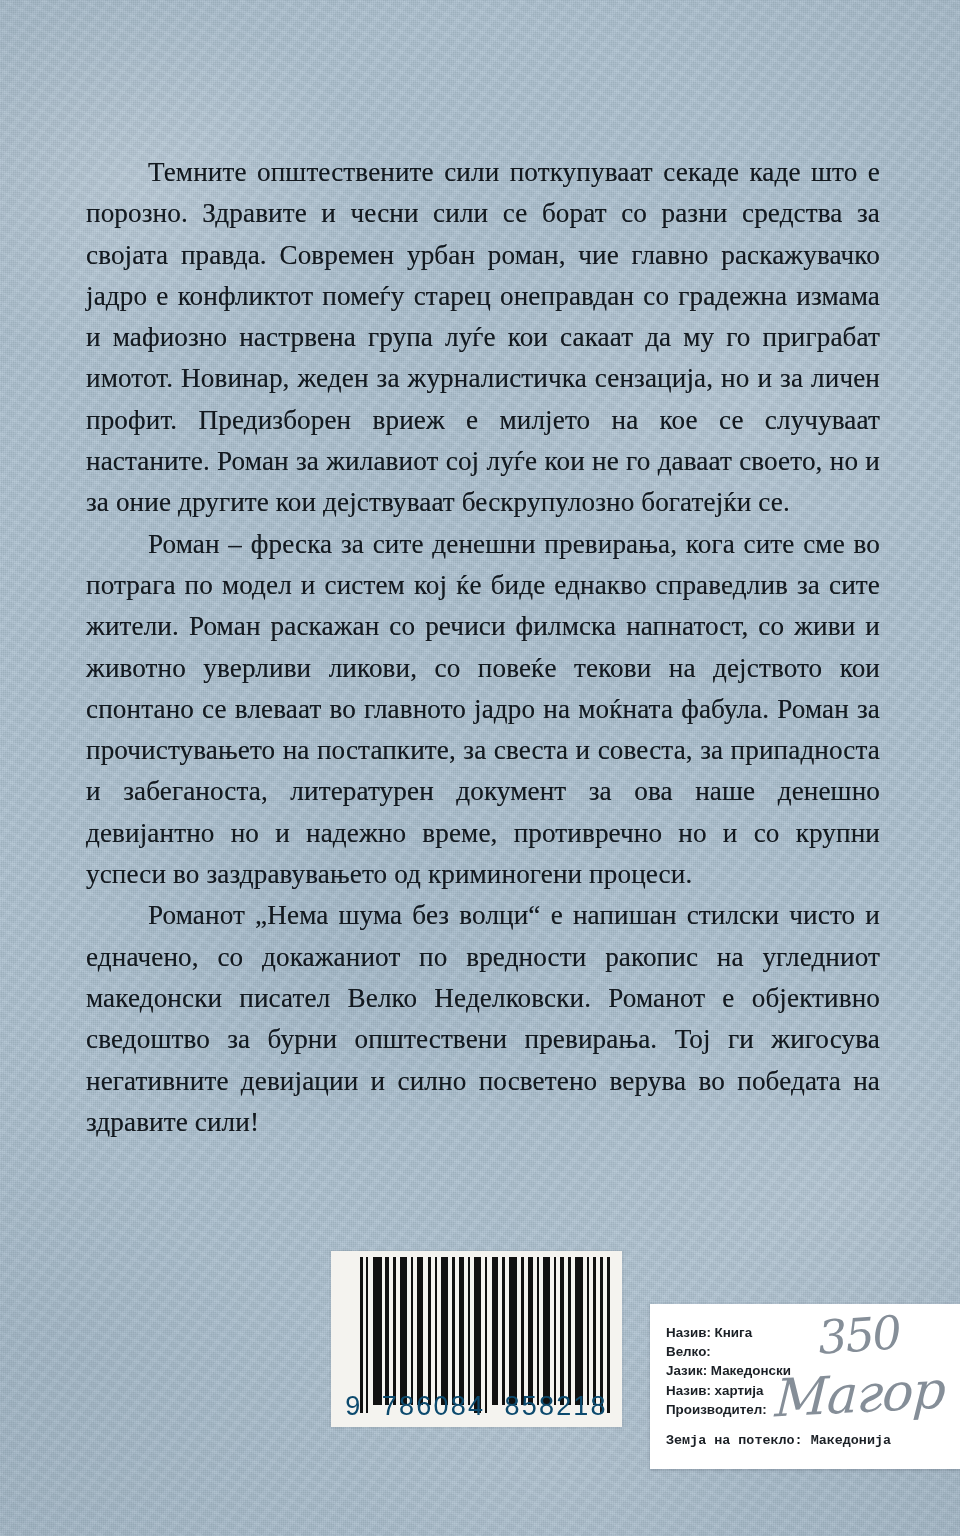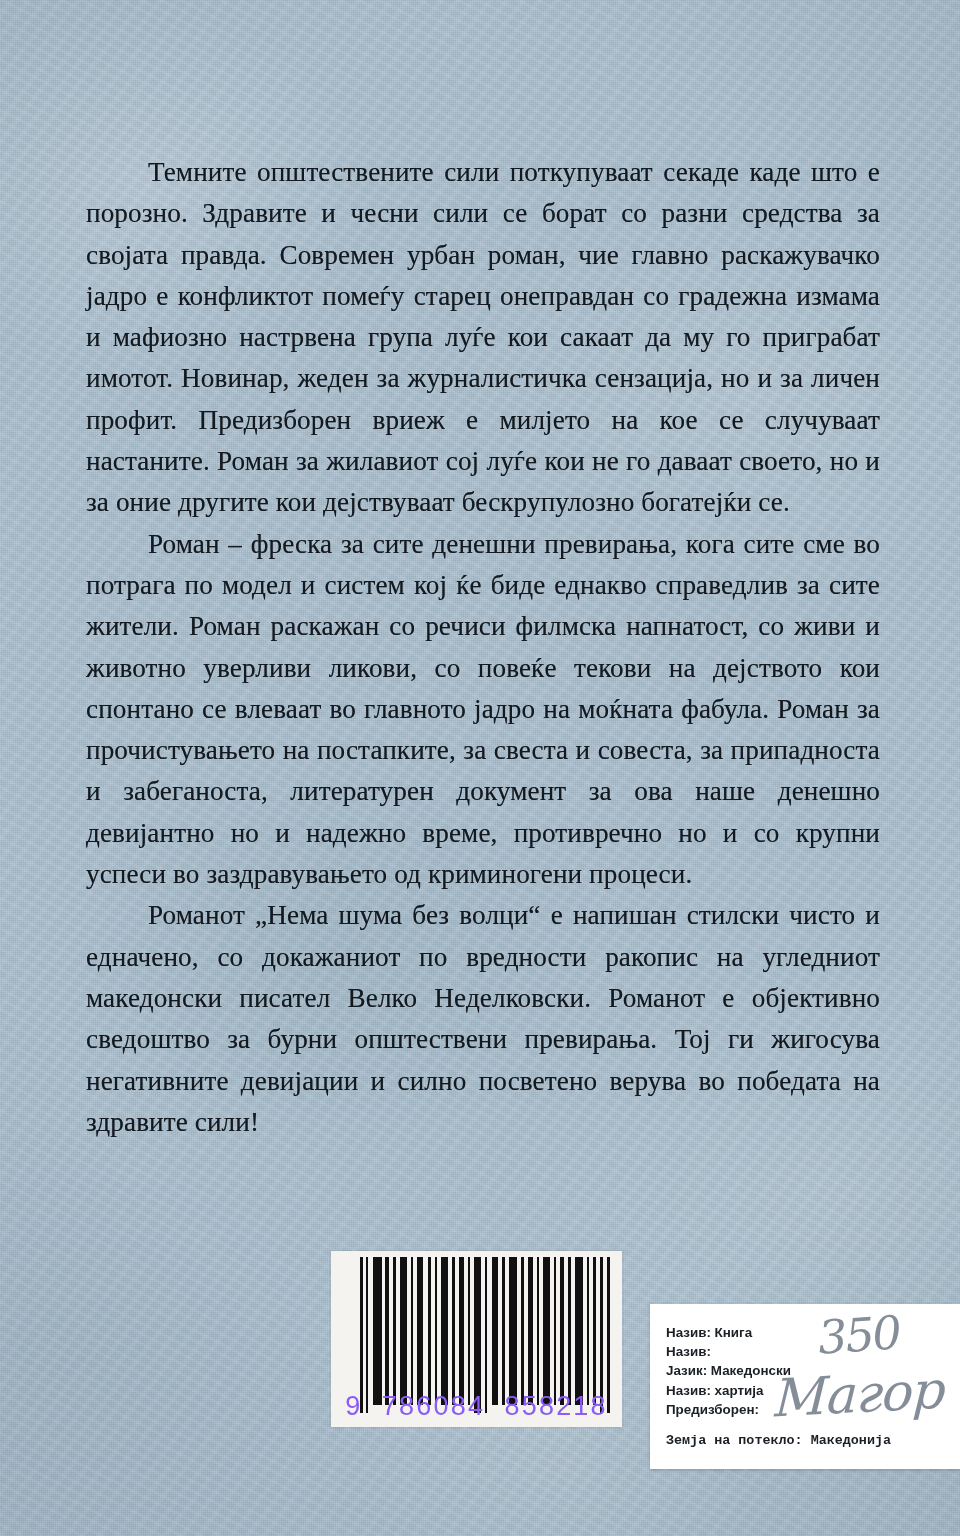--- a/index.html
+++ b/index.html
@@ -92,21 +92,21 @@
     top: 0;
     width: 291px;
     height: 176px;
   }
   #barcode-digits {
     position: absolute;
     left: 0;
     bottom: 5px;
     width: 291px;
     height: 32px;
-    color: #8b5cf6;
+    color: #0c4a6e;
     font-family: "Liberation Sans", sans-serif;
     font-size: 27px;
     letter-spacing: 2.2px;
     text-align: center;
     line-height: 32px;
     white-space: pre;
   }
 
   
   #sticker {
@@ -213,23 +213,23 @@
         <rect x="269" y="6" width="3" height="156"></rect>
         <rect x="276" y="6" width="3" height="156"></rect>
       </g>
     </svg>
     <div id="barcode-digits">9  786084  858218</div>
   </div>
 
   <div id="sticker">
     <div id="sticker-lines">
       <div>Назив: Книга</div>
-      <div>Назив:</div>
+      <div>Велко:</div>
       <div>Јазик: Македонски</div>
       <div>Назив: хартија</div>
-      <div>Предизборен:</div>
+      <div>Производител:</div>
     </div>
     <div id="sticker-origin">Земја на потекло:  Македонија</div>
     <div class="hand" id="hand-price">350</div>
     <div class="hand" id="hand-maker">Магор</div>
   </div>
 
 </div>
 
 </body></html>

